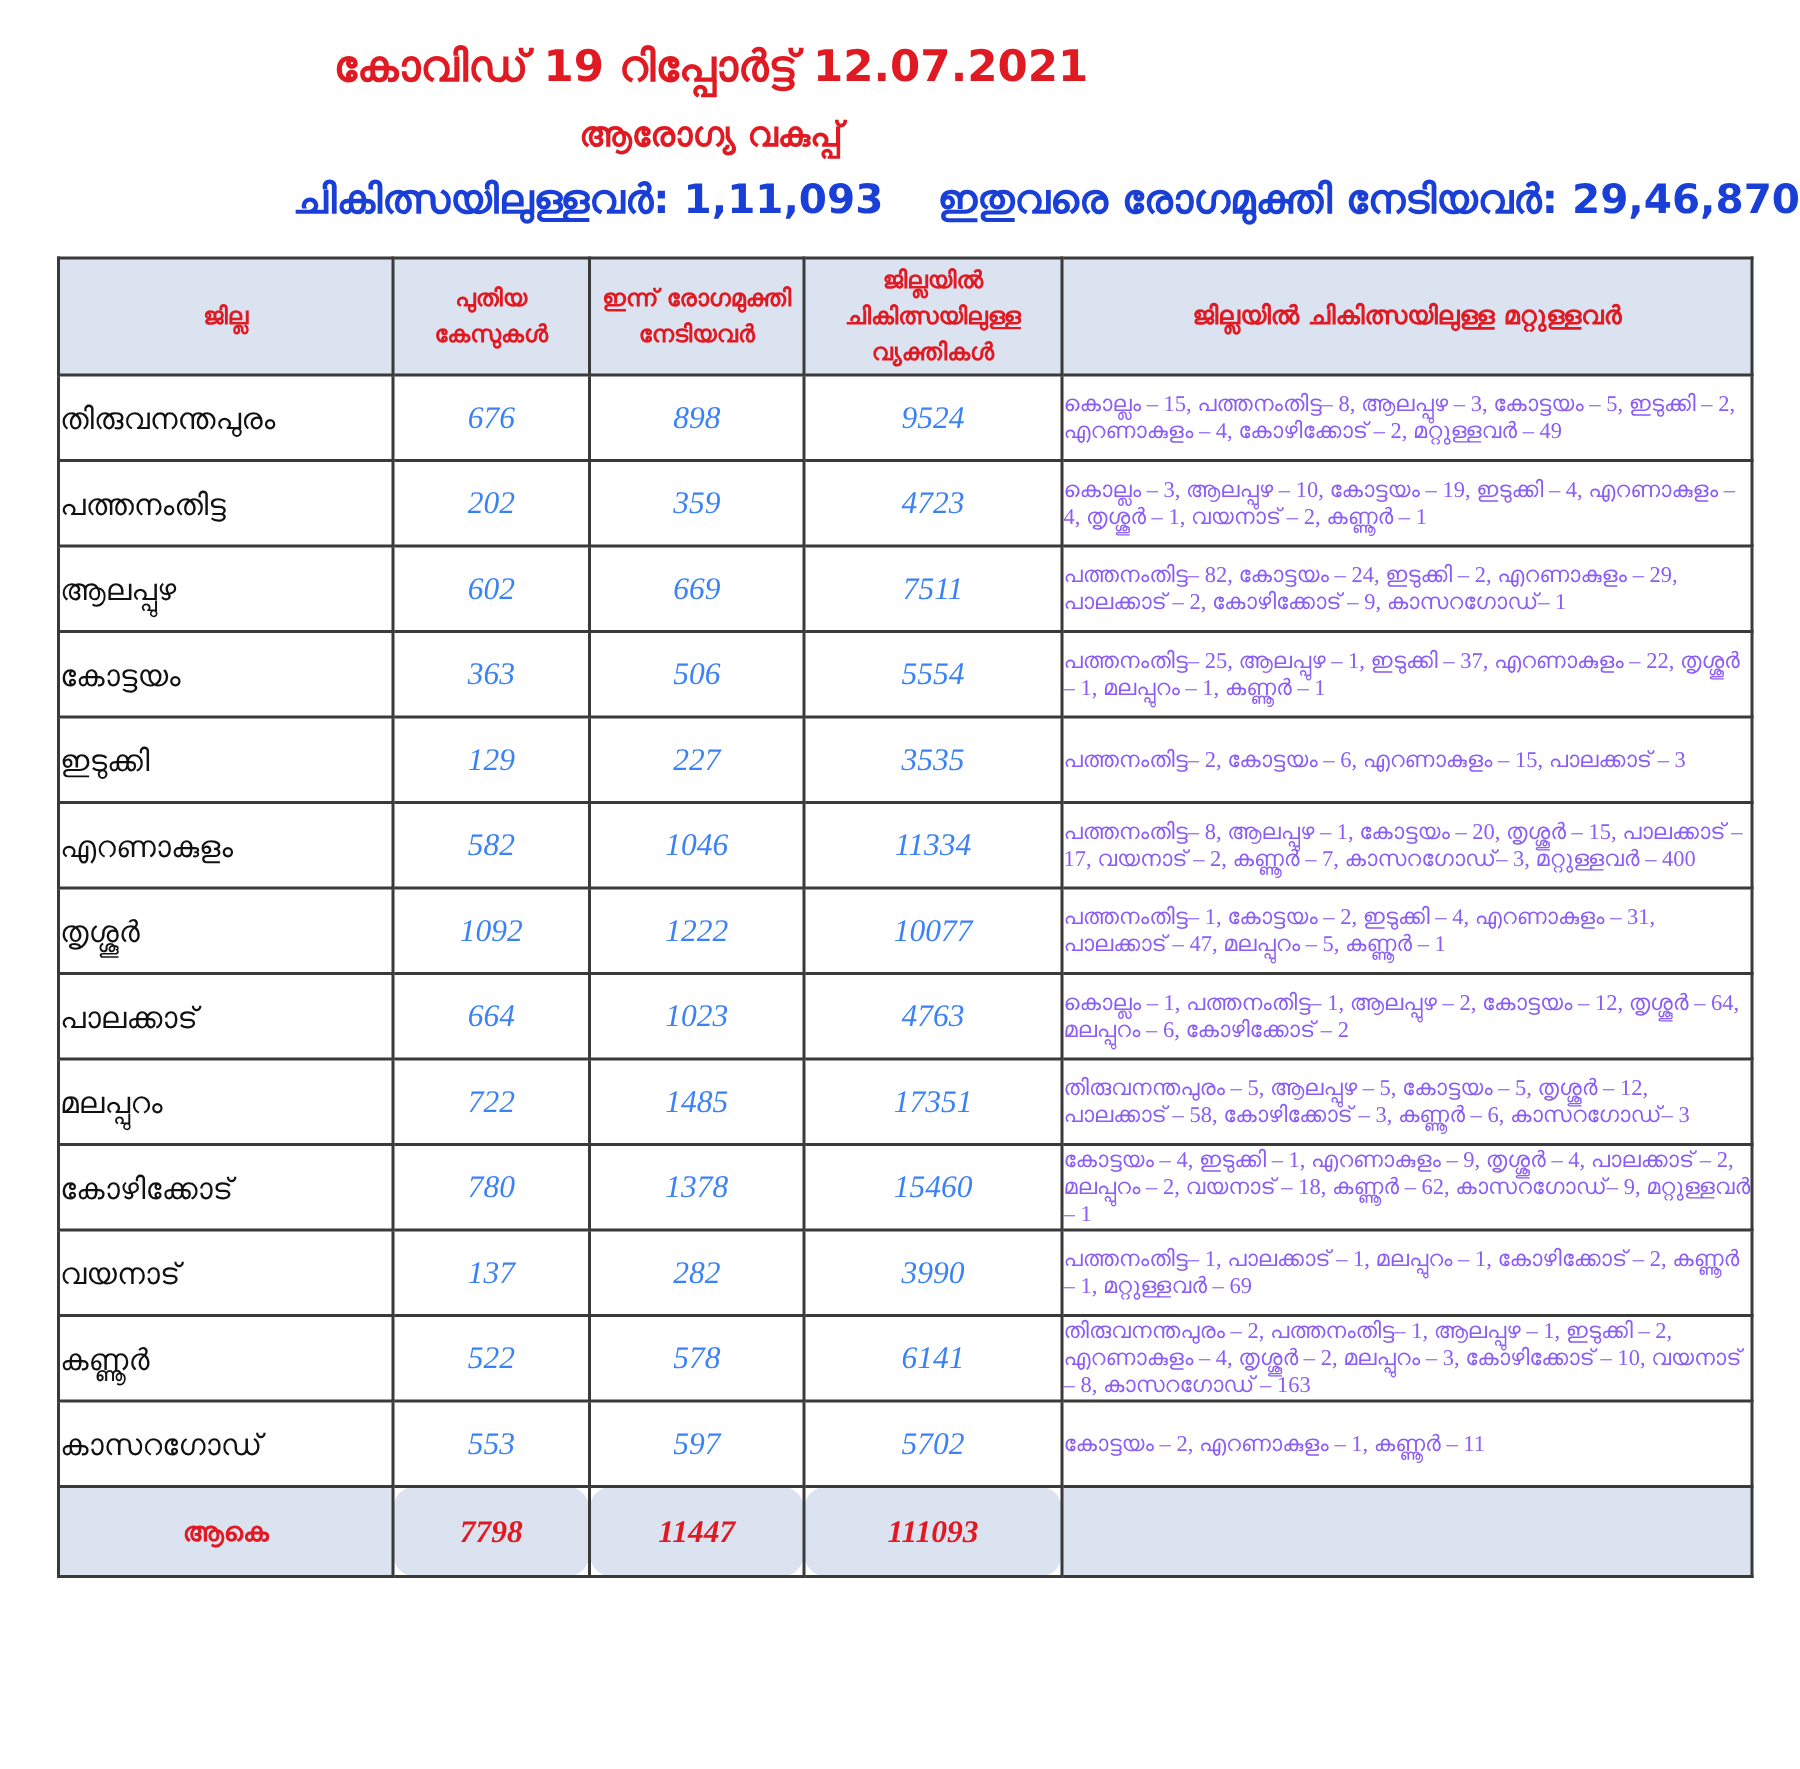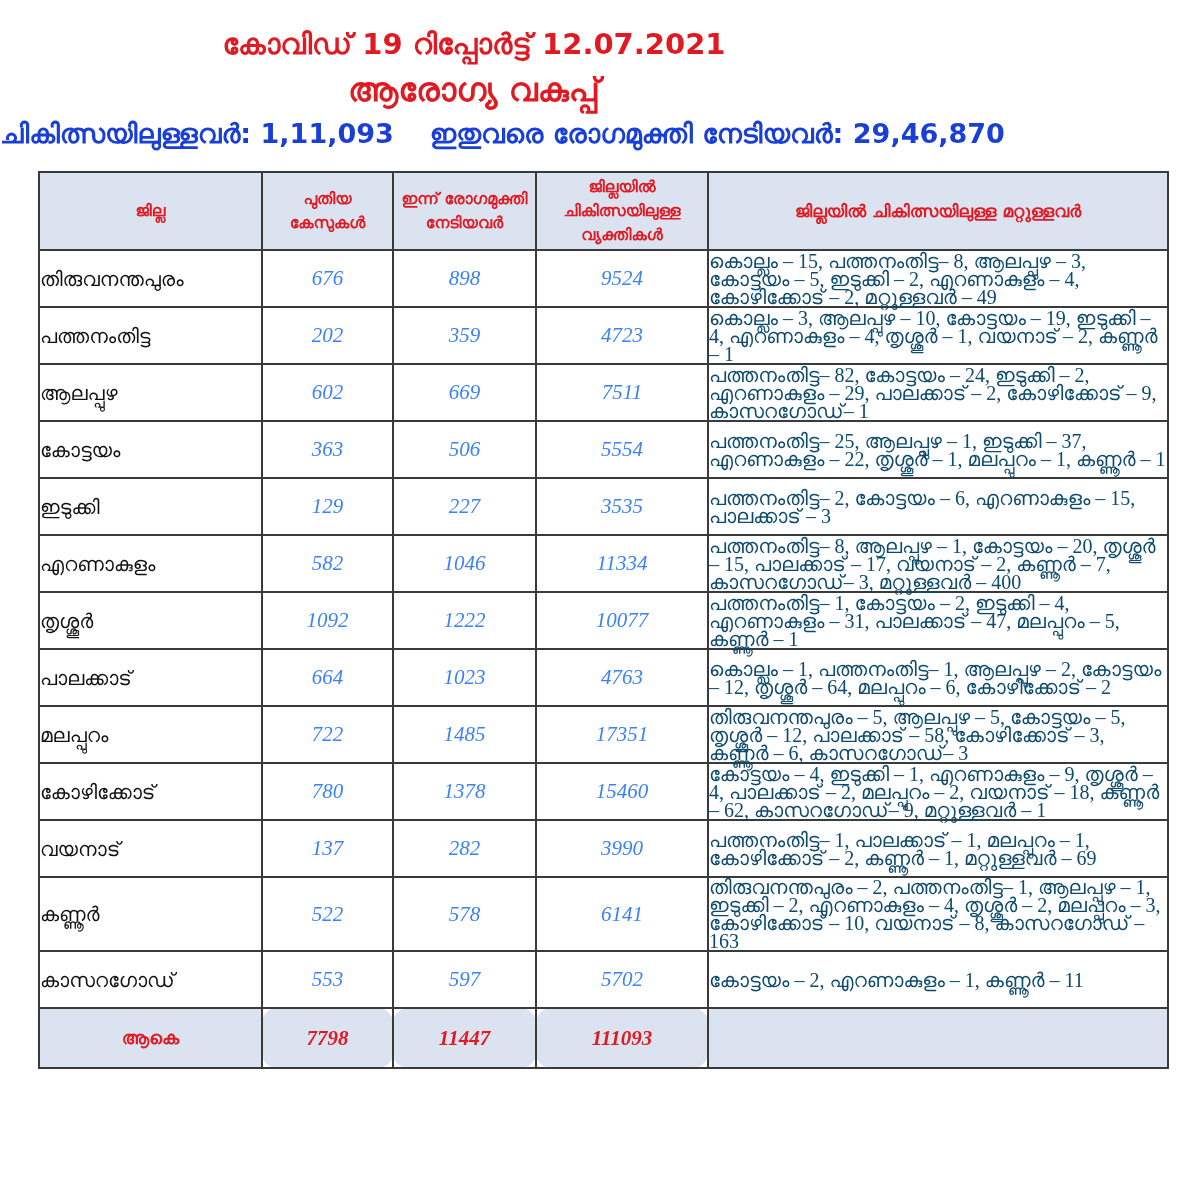--- a/index.html
+++ b/index.html
@@ -1,28 +1,28 @@
 <!DOCTYPE html>
 <html><head>
 <meta charset="utf-8">
 <style>
   html, body { margin: 0; padding: 0; background: #ffffff; }
   body { width: 1200px; height: 1179px; position: relative; overflow: hidden; font-family: "DejaVu Sans", sans-serif; }
   .title { position: absolute; left: 0; width: 948px; text-align: center; color: #e01a22; font-weight: bold; font-family: "DejaVu Sans", sans-serif; }
   .t1 { top: 26px; font-size: 29px; line-height: 36px; }
-  .t2 { top: 72px; font-size: 33px; line-height: 36px; }
-  .subline { position: absolute; top: 116px; left: 0; width: 1200px; text-align: left; color: #1a3fd6; font-weight: bold; font-size: 27px; line-height: 36px; white-space: nowrap; }
+  .t2 { top: 72px; font-size: 23px; line-height: 36px; }
+  .subline { position: absolute; top: 116px; left: 0; width: 1200px; text-align: right; color: #1a3fd6; font-weight: bold; font-size: 27px; line-height: 36px; white-space: nowrap; }
   .subline .gap { display: inline-block; width: 36px; }
   table.report { position: absolute; left: 38px; top: 171px; width: 1129px; border-collapse: collapse; table-layout: fixed; }
   table.report td, table.report th { border: 2px solid #3a3a3a; padding: 0; }
   table.report th { background: #dbe2f0; color: #e01a22; font-weight: bold; font-size: 16px; line-height: 24px; text-align: center; height: 76px; }
   table.report th.h-wide { font-size: 17px; }
   td.district { font-size: 20px; padding-left: 12px; color: #111; font-family: "DejaVu Sans", sans-serif; }
   td.num { text-align: center; font-family: "Liberation Serif", serif; font-style: italic; font-size: 21px; color: #3b82f6; }
-  td.others { font-family: "Liberation Serif", serif; font-size: 20px; line-height: 18px; color: #0c4a6e; padding: 2px 8px 2px 10px; vertical-align: middle; }
+  td.others { font-family: "Liberation Serif", serif; font-size: 15px; line-height: 18px; color: #8b5cf6; padding: 2px 8px 2px 10px; vertical-align: middle; }
   tr.row td { height: 55px; }
   tr.total td { background: #dbe2f0; height: 58px; }
   tr.total td.label { color: #e01a22; font-weight: bold; font-size: 18px; text-align: center; margin-left: 10px; }
   tr.total td.num { color: #e01a22; font-weight: bold; border-radius: 15px; }
 </style>
 </head>
 <body>
 
 <div class="title t1">കോവിഡ് 19 റിപ്പോർട്ട് 12.07.2021</div>
 <div class="title t2">ആരോഗ്യ വകുപ്പ്</div>

